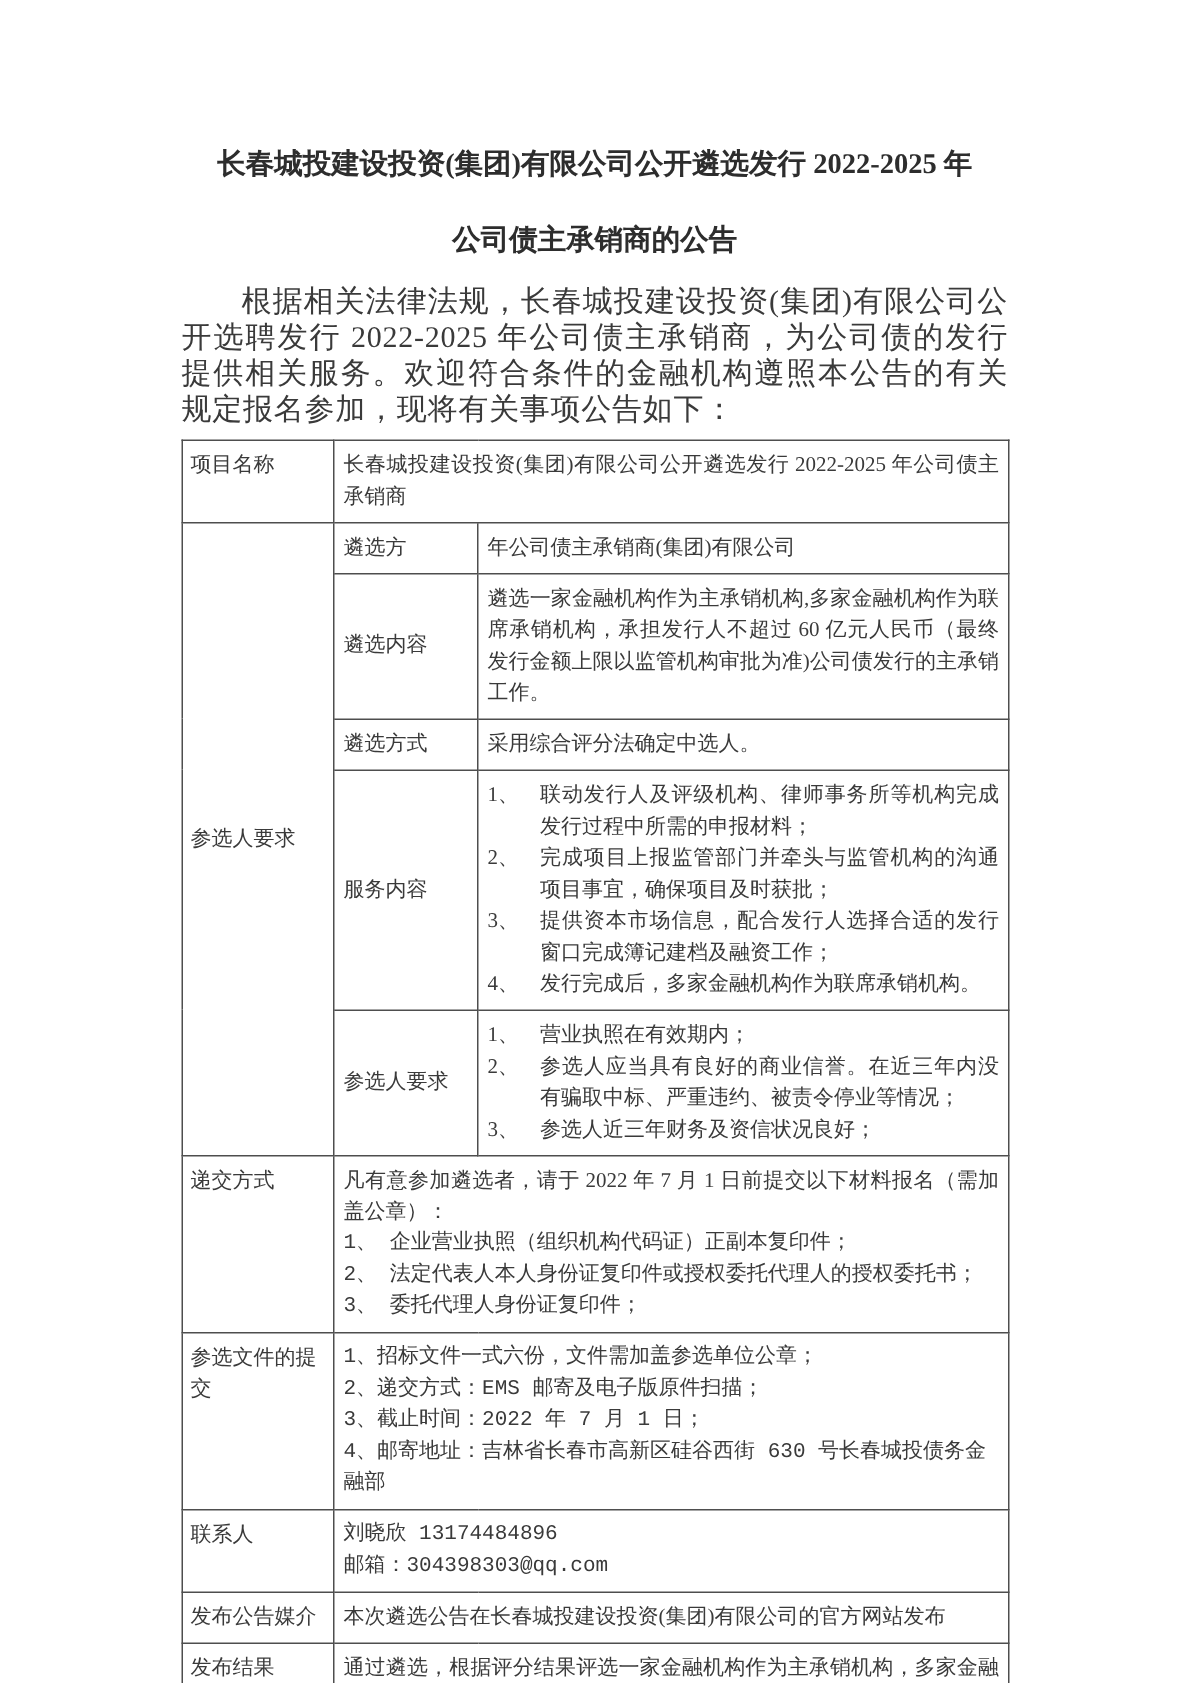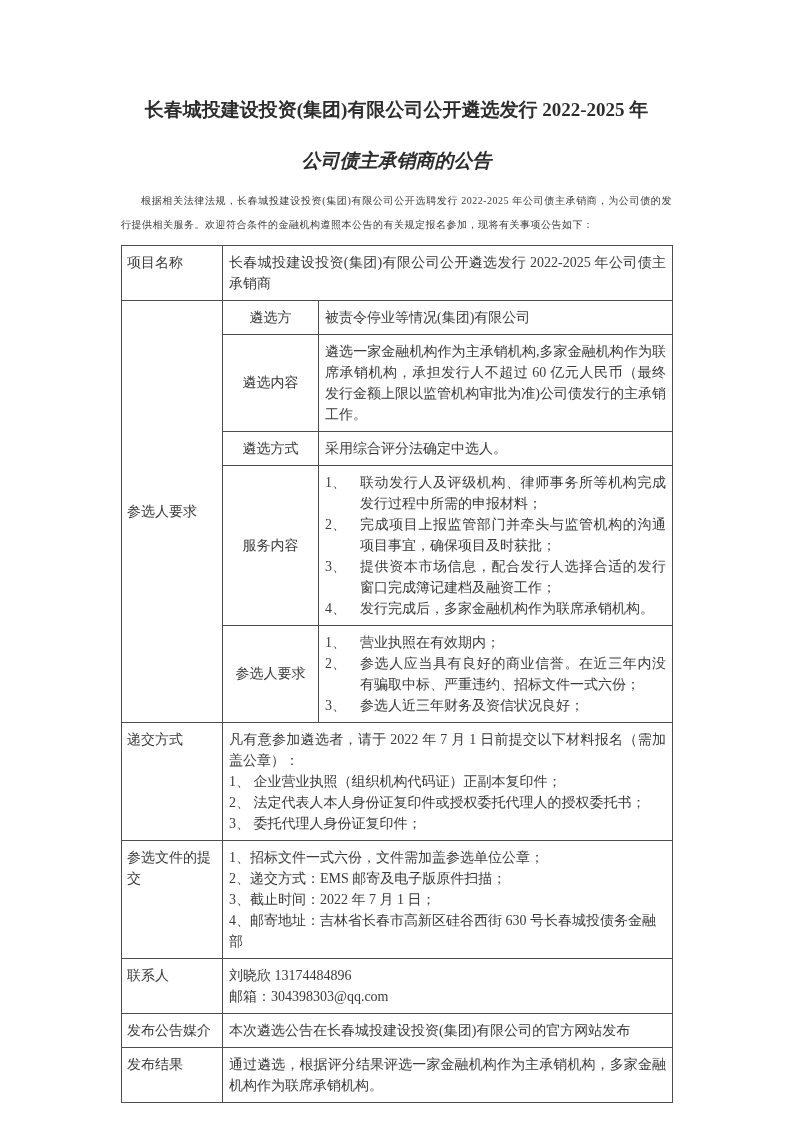--- a/index.html
+++ b/index.html
@@ -16,24 +16,24 @@
     background: #ffffff;
     padding: 98px 121px 0 121px;
   }
   .doc-title {
     font-size: 19px;
     font-weight: bold;
     color: #2d2d2d;
     text-align: center;
     line-height: 1.25;
   }
-  .doc-title-line2 { margin-top: 27px; font-style: italic; }
+  .doc-title-line2 { margin-top: 27px; }
   .intro {
     margin-top: 16px;
-    font-size: 10px;
+    font-size: 20px;
     line-height: 24px;
     text-align: justify;
     text-indent: 2em;
     color: #3a3a3a;
     letter-spacing: 0.5px;
   }
   table.announcement {
     margin-top: 8px;
     border-collapse: collapse;
     table-layout: fixed;
@@ -43,26 +43,26 @@
     color: #3a3a3a;
   }
   td {
     border: 1px solid #4e4e4e;
     padding: 6px 6px;
     vertical-align: top;
     word-break: break-all;
   }
   td.row-label { text-align: left; vertical-align: top; padding-left: 5px; padding-right: 3px; }
   td.group-label { vertical-align: middle; padding-left: 5px; }
-  td.sub-label { text-align: center; vertical-align: middle; }
+  td.sub-label { vertical-align: middle; }
   td.justify, .justify { text-align: justify; }
   .hang { display: flex; }
   .hang .num { flex: 0 0 2.5em; }
   .hang .txt { flex: 1 1 auto; text-align: justify; font-family: Liberation Serif, serif; }
-  .plain-line { white-space: normal; }
+  .plain-line { white-space: normal; font-family: Liberation Mono, monospace; }
 </style>
 </head>
 <body>
 
 <div class="page">
 
   <div class="doc-title">长春城投建设投资(集团)有限公司公开遴选发行 2022-2025 年</div>
   <div class="doc-title doc-title-line2">公司债主承销商的公告</div>
 
   <p class="intro">根据相关法律法规，长春城投建设投资(集团)有限公司公开选聘发行 2022-2025 年公司债主承销商，为公司债的发行提供相关服务。欢迎符合条件的金融机构遵照本公告的有关规定报名参加，现将有关事项公告如下：</p>
@@ -76,21 +76,21 @@
 
     <tbody>
         <tr>
       <td class="row-label">项目名称</td>
       <td colspan="2" class="justify">长春城投建设投资(集团)有限公司公开遴选发行 2022-2025 年公司债主承销商</td>
     </tr>
 
     <tr>
       <td rowspan="5" class="group-label">参选人要求</td>
       <td class="sub-label">遴选方</td>
-      <td>被责令停业等情况(集团)有限公司</td>
+      <td>年公司债主承销商(集团)有限公司</td>
     </tr>
 
     <tr>
       <td class="sub-label">遴选内容</td>
       <td class="justify">遴选一家金融机构作为主承销机构,多家金融机构作为联席承销机构，承担发行人不超过 60 亿元人民币（最终发行金额上限以监管机构审批为准)公司债发行的主承销工作。</td>
     </tr>
 
     <tr>
       <td class="sub-label">遴选方式</td>
       <td>采用综合评分法确定中选人。</td>
@@ -120,21 +120,21 @@
 
     <tr>
       <td class="sub-label">参选人要求</td>
       <td>
         <div class="hang">
           <span class="num">1、</span>
           <span class="txt">营业执照在有效期内；</span>
         </div>
         <div class="hang">
           <span class="num">2、</span>
-          <span class="txt">参选人应当具有良好的商业信誉。在近三年内没有骗取中标、严重违约、招标文件一式六份；</span>
+          <span class="txt">参选人应当具有良好的商业信誉。在近三年内没有骗取中标、严重违约、被责令停业等情况；</span>
         </div>
         <div class="hang">
           <span class="num">3、</span>
           <span class="txt">参选人近三年财务及资信状况良好；</span>
         </div>
       </td>
     </tr>
 
     <tr>
       <td class="row-label">递交方式</td>

